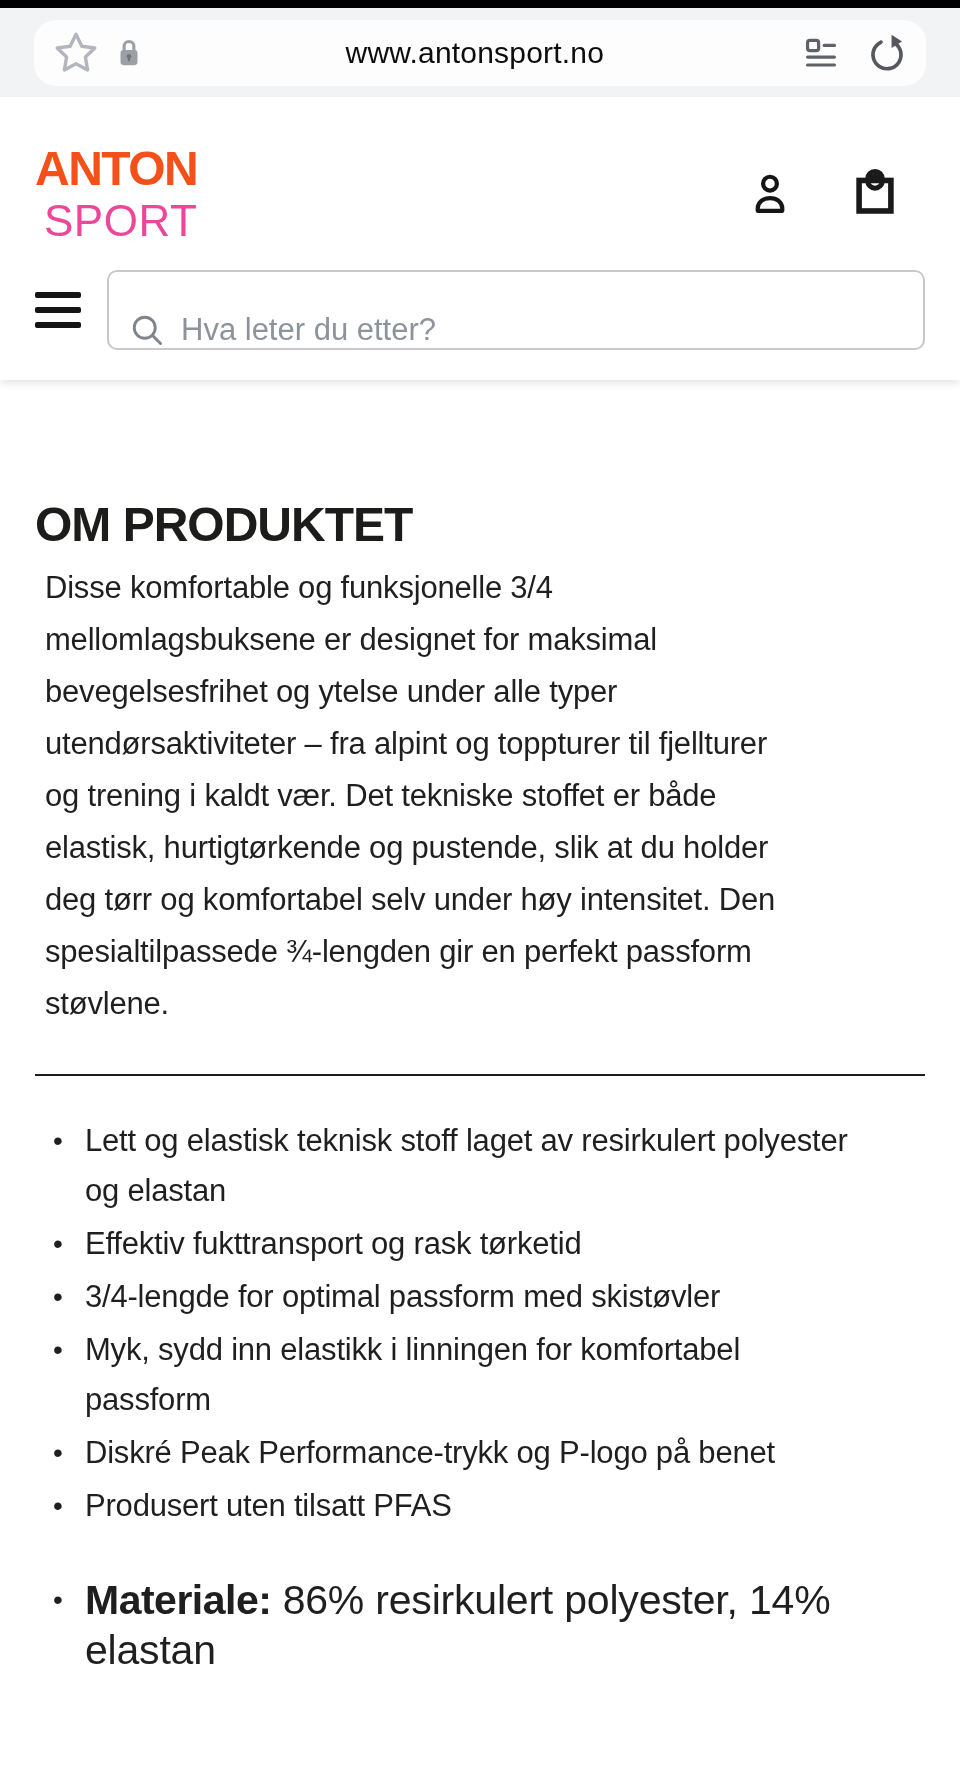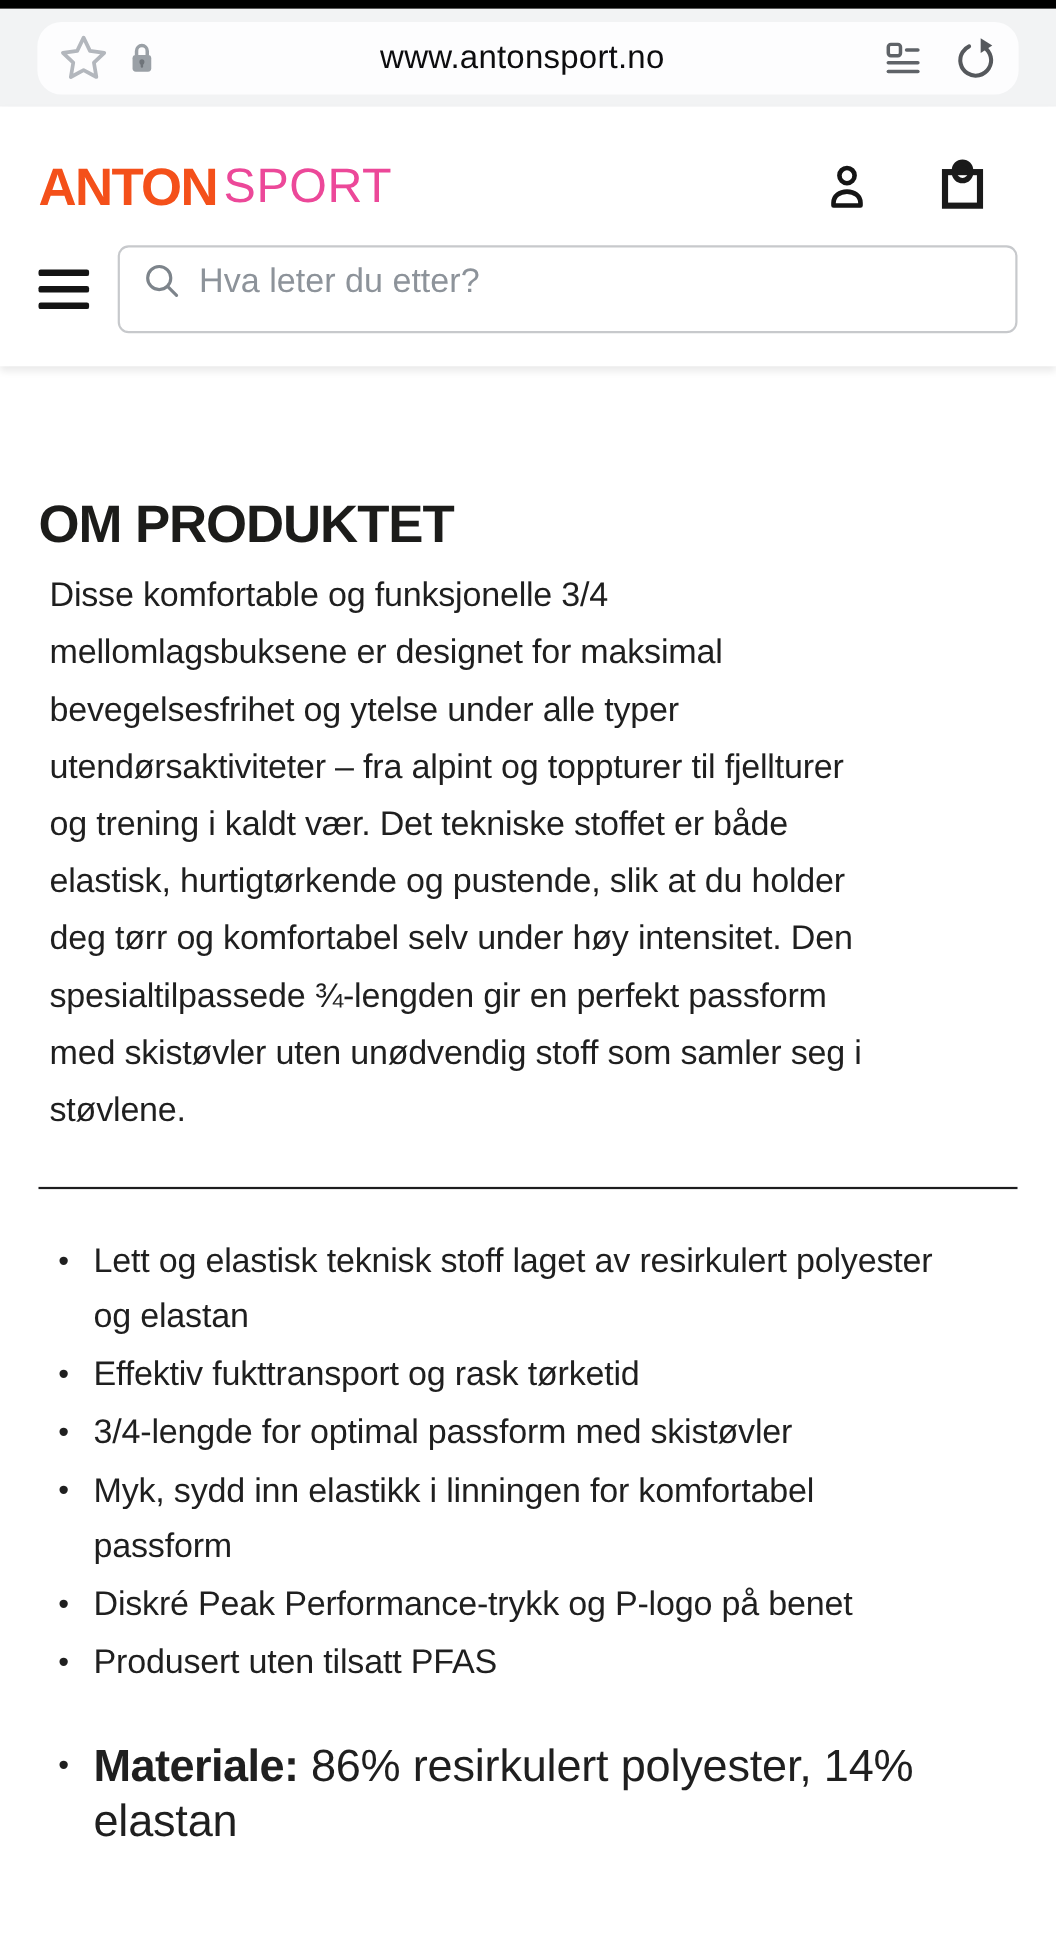--- a/index.html
+++ b/index.html
@@ -25,34 +25,34 @@
     font-size:30px; font-weight:500; color:#0d0d0f; letter-spacing:.2px; white-space:nowrap;
   }
   .icon-btn { display:flex; align-items:center; justify-content:center; background:none; border:none; cursor:pointer; padding:0; }
   
   .site-header {
     background:#fff; padding:44px 35px 30px 35px;
     box-shadow:0 4px 7px rgba(0,0,0,.09);
     position:relative;
   }
   .header-top { display:flex; align-items:center; }
-  .logo { display:flex; align-items:center; text-decoration:none; cursor:pointer; }
+  .logo { display:flex; align-items:flex-end; text-decoration:none; cursor:pointer;flex-direction:column; }
   .logo-bold {
     font-size:48px; font-weight:800; color:#f4501a; letter-spacing:-1.5px;
   }
   .logo-light {
     font-size:44px; font-weight:300; color:#ec4899; letter-spacing:.5px; margin-left:6px;
   }
   .header-icons { margin-left:auto; display:flex; align-items:center; gap:56px; padding-right:24px; }
   .search-row { display:flex; align-items:center; margin-top:24px; }
   .hamburger { width:46px; display:flex; flex-direction:column; gap:9px; background:none; border:none; cursor:pointer; padding:0; }
   .hamburger span { display:block; height:6px; border-radius:2px; background:#141414; }
   .search-box {
     flex:1; margin-left:26px; height:80px; border:2px solid #c7c9cc; border-radius:10px;
-    display:flex; align-items:flex-start; padding:12px 20px; background:#fff;
+    display:flex; align-items:flex-end; padding:0 20px; background:#fff;
   }
   .search-box input {
     flex:1; border:none; outline:none; font-size:31px; color:#222;
     font-family:inherit; margin-left:16px; background:transparent;
   }
   .search-box input::placeholder { color:#8d939a; opacity:1; }
   
   .content { padding:0 35px; color:#1f1f1f; }
   .section-title {
     margin-top:124px; font-size:48px; line-height:42px; font-weight:800;
@@ -170,21 +170,20 @@
 
   <div class="description">
       <div class="line">Disse komfortable og funksjonelle 3/4</div>
       <div class="line">mellomlagsbuksene er designet for maksimal</div>
       <div class="line">bevegelsesfrihet og ytelse under alle typer</div>
       <div class="line">utendørsaktiviteter – fra alpint og toppturer til fjellturer</div>
       <div class="line">og trening i kaldt vær. Det tekniske stoffet er både</div>
       <div class="line">elastisk, hurtigtørkende og pustende, slik at du holder</div>
       <div class="line">deg tørr og komfortabel selv under høy intensitet. Den</div>
       <div class="line">spesialtilpassede ¾-lengden gir en perfekt passform</div>
-      <div class="line">med skistøvler uten unødvendig stoff som samler seg i</div>
       <div class="line">støvlene.</div>
     </div>
 
   <hr class="divider">
 
   <ul class="features">
       <li>Lett og elastisk teknisk stoff laget av resirkulert polyester og elastan</li>
       <li>Effektiv fukttransport og rask tørketid</li>
       <li>3/4-lengde for optimal passform med skistøvler</li>
       <li>Myk, sydd inn elastikk i linningen for komfortabel passform</li>

